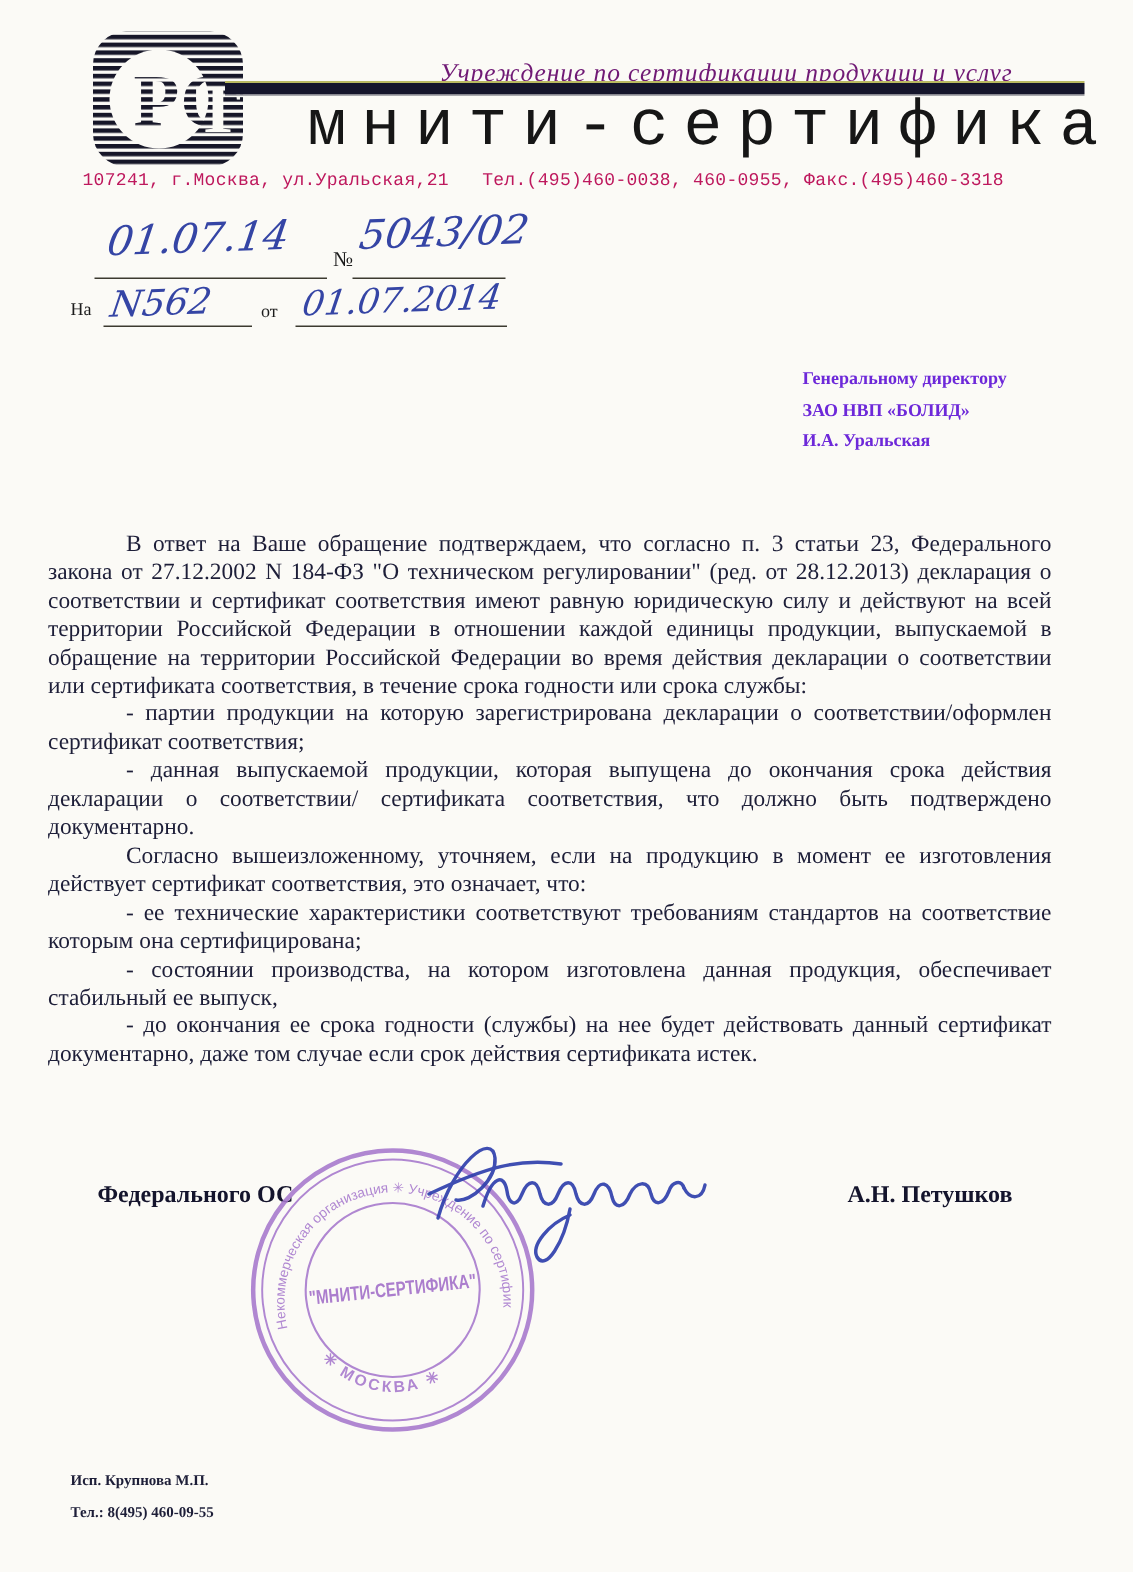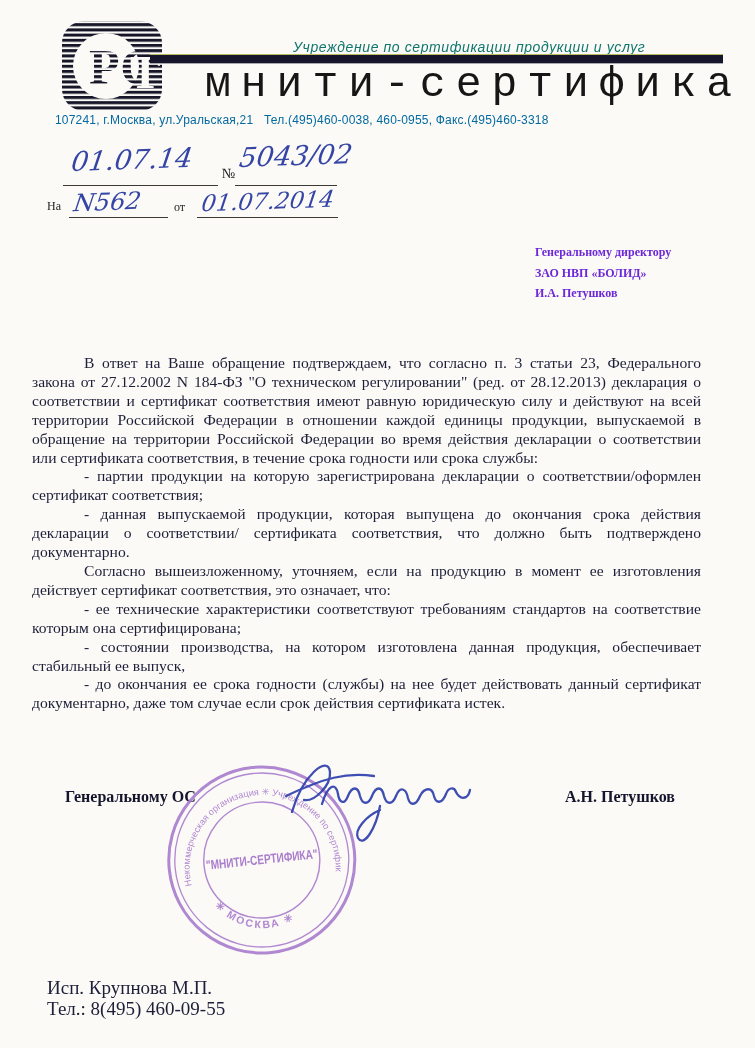--- a/index.html
+++ b/index.html
@@ -7,40 +7,40 @@
     width:755px;height:1048px;position:relative;overflow:hidden;
     background:#fbfaf6;
     font-family:"Liberation Serif",serif;
     color:#20213a;
   }
   .abs{position:absolute;}
 
   
   .tagline{
     left:293px;top:39px;
-    font-family:Liberation Sans, sans-serif;
-    font-style:italic;font-size:14px;letter-spacing:.6px;color:#0f766e;
+    font-family:Liberation Serif, serif;
+    font-style:italic;font-size:17px;letter-spacing:.6px;color:#701a75;
     white-space:pre;
   }
   .head-bar{
     left:150px;top:54px;width:573px;height:9px;
     background:linear-gradient(#b9b960 0 1.5px,#15152b 1.5px 100%);
     box-shadow:0 1px 0 rgba(20,20,40,.35);
   }
   .brand-title{
     left:188px;top:60px;width:560px;
     font-family:"Liberation Mono",monospace;
     font-size:43px;font-weight:400;letter-spacing:10px;color:#161616;
     white-space:nowrap;
     margin-left:17px;
   }
   .address{
     left:55px;top:113px;
-    font-family:Liberation Sans, sans-serif;
-    font-size:12px;letter-spacing:.2px;color:#0369a1;
+    font-family:Liberation Mono, monospace;
+    font-size:12px;letter-spacing:.2px;color:#be185d;
     white-space:pre;
   }
 
   
   .hand{
     font-family:"DejaVu Serif",serif;font-style:italic;
     color:#3545a5;transform:skewX(-10deg) rotate(-2deg);
     white-space:nowrap;
   }
   .hw-date{left:72px;top:144px;font-size:27px;}
@@ -73,21 +73,21 @@
   
   .sig-role{left:65px;top:788px;font-size:16px;font-weight:700;color:#14142c;}
   .sig-name{left:565px;top:788px;font-size:16px;font-weight:700;color:#14142c;text-align:right;}
 
   
   .stamp-wrap{left:155px;top:760px;width:214px;height:204px;opacity:.88;}
   .sign-wrap{left:282px;top:750px;width:195px;height:105px;}
 
   
   .footer{
-    left:47px;top:977px;font-size:19px;line-height:21px;color:#1d1e38;
+    left:47px;top:977px;font-size:10px;line-height:21px;color:#1d1e38;font-weight:bold;
   }
 
   .logo-wrap{left:60px;top:18px;width:104px;height:98px;}
 </style>
 </head>
 <body>
 
 <div class="abs logo-wrap">
   <svg width="104" height="98" viewBox="0 0 104 98">
     <defs>
@@ -117,34 +117,34 @@
 <div class="abs ref-label lbl-na">На</div>
 <div class="abs hand hw-na">N562</div>
 <div class="abs rule rule-c"></div>
 <div class="abs ref-label lbl-ot">от</div>
 <div class="abs hand hw-ot">01.07.2014</div>
 <div class="abs rule rule-d"></div>
 
 <div class="abs recipient">
   <div>Генеральному директору</div>
   <div>ЗАО НВП «БОЛИД»</div>
-  <div>И.А. Петушков</div>
+  <div>И.А. Уральская</div>
 </div>
 
 <div class="abs letter-body">
   <p>В ответ на Ваше обращение подтверждаем, что согласно п. 3 статьи 23, Федерального закона от 27.12.2002 N 184-ФЗ "О техническом регулировании" (ред. от 28.12.2013) декларация о соответствии и сертификат соответствия имеют равную юридическую силу и действуют на всей территории Российской Федерации в отношении каждой единицы продукции, выпускаемой в обращение на территории Российской Федерации во время действия декларации о соответствии или сертификата соответствия, в течение срока годности или срока службы:</p>
   <p>- партии продукции на которую зарегистрирована декларации о соответствии/оформлен сертификат соответствия;</p>
   <p>- данная выпускаемой продукции, которая выпущена до окончания срока действия декларации о соответствии/ сертификата соответствия, что должно быть подтверждено документарно.</p>
   <p>Согласно вышеизложенному, уточняем, если на продукцию в момент ее изготовления действует сертификат соответствия, это означает, что:</p>
   <p>- ее технические характеристики соответствуют требованиям стандартов на соответствие которым она сертифицирована;</p>
   <p>- состоянии производства, на котором изготовлена данная продукция, обеспечивает стабильный ее выпуск,</p>
   <p>- до окончания ее срока годности (службы) на нее будет действовать данный сертификат документарно, даже  том случае если срок действия сертификата истек.</p>
 </div>
 
-<div class="abs sig-role">Генеральному ОС</div>
+<div class="abs sig-role">Федерального ОС</div>
 <div class="abs sig-name">А.Н. Петушков</div>
 
 <div class="abs stamp-wrap">
   <svg width="214" height="204" viewBox="0 0 204 204">
     <g transform="rotate(-6 102 102)" stroke="#a678cd" fill="none">
       <circle cx="102" cy="100" r="93" stroke-width="3"></circle>
       <circle cx="102" cy="100" r="87" stroke-width="1.3"></circle>
       <circle cx="102" cy="100" r="58" stroke-width="1.4"></circle>
       <defs>
         <path id="ringPath" d="M 30,120 A 73 73 0 1 1 174,120"></path>

